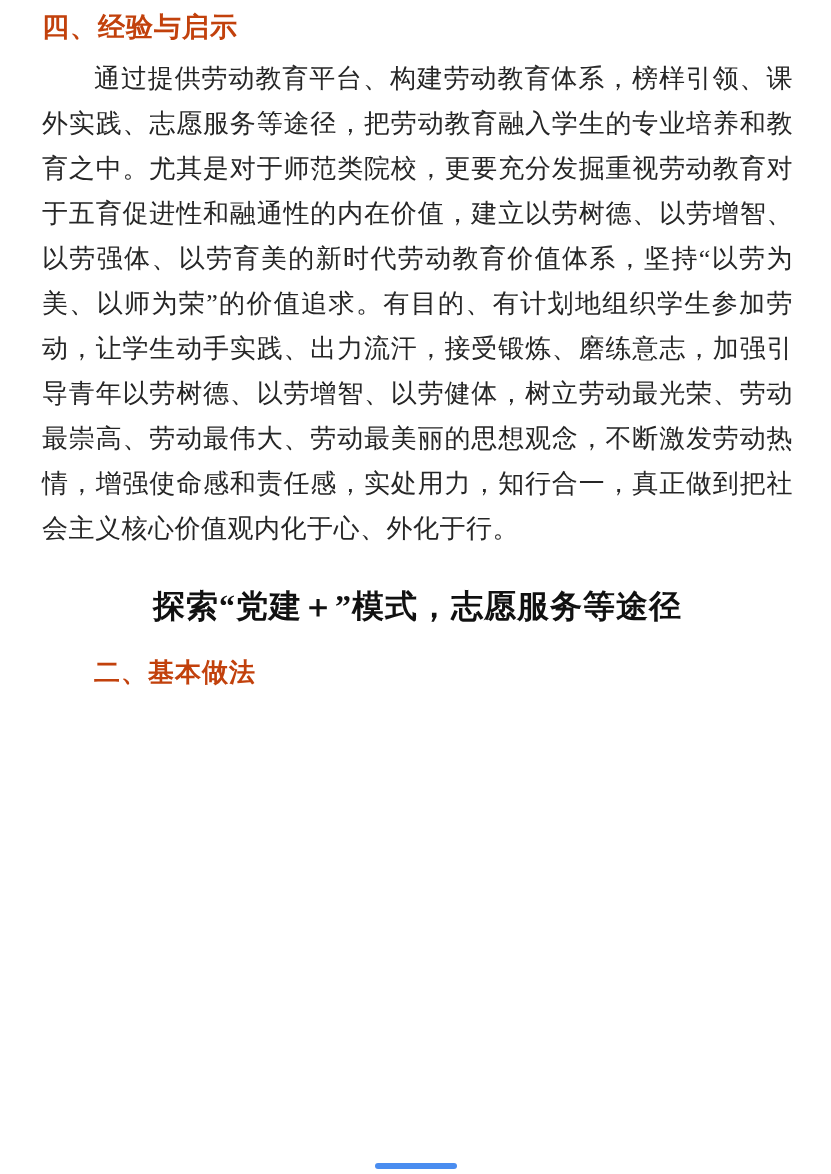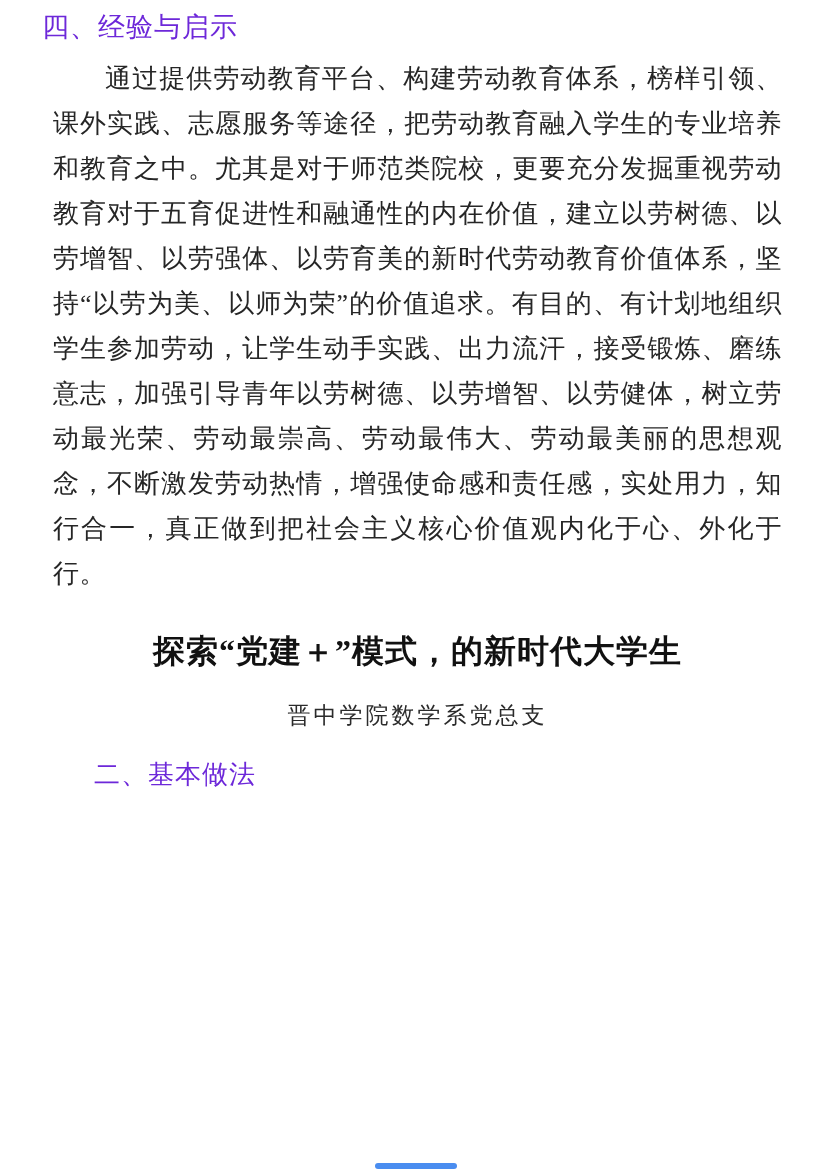--- a/index.html
+++ b/index.html
@@ -13,35 +13,35 @@
     height: 1174px;
     background: #ffffff;
     color: #262626;
     font-family: "Liberation Serif", "DejaVu Serif", serif;
     overflow: hidden;
     box-sizing: border-box;
     padding: 8px 38px 0 42px;
   }
   .heading-sans {
     font-family: "Liberation Sans", "DejaVu Sans", sans-serif;
-    font-weight: normal;
-    color: #6d28d9;
+    font-weight: bold;
+    color: #c2410c;
   }
   .sec-heading {
     font-size: 27px;
     line-height: 34px;
     margin: 2px 0 12px 0;
     letter-spacing: 1px;
   }
   .body-para {
     font-size: 26px;
     line-height: 45px;
     text-align: justify;
     text-indent: 2em;
-    margin: 11px;
+    margin: 0;
     letter-spacing: 0.5px;
   }
   .article-title {
     text-align: center;
     font-size: 32px;
     font-weight: bold;
     color: #111111;
     margin: 34px 0 0 0;
     letter-spacing: 1px;
     font-family: "Liberation Serif", "DejaVu Serif", serif;
@@ -72,23 +72,22 @@
 </style>
 </head>
 <body>
 
 <div class="page" style="background: rgb(255, 255, 255);">
 
   <div class="heading-sans sec-heading">四、经验与启示</div>
 
   <p class="body-para">通过提供劳动教育平台、构建劳动教育体系，榜样引领、课外实践、志愿服务等途径，把劳动教育融入学生的专业培养和教育之中。尤其是对于师范类院校，更要充分发掘重视劳动教育对于五育促进性和融通性的内在价值，建立以劳树德、以劳增智、以劳强体、以劳育美的新时代劳动教育价值体系，坚持“以劳为美、以师为荣”的价值追求。有目的、有计划地组织学生参加劳动，让学生动手实践、出力流汗，接受锻炼、磨练意志，加强引导青年以劳树德、以劳增智、以劳健体，树立劳动最光荣、劳动最崇高、劳动最伟大、劳动最美丽的思想观念，不断激发劳动热情，增强使命感和责任感，实处用力，知行合一，真正做到把社会主义核心价值观内化于心、外化于行。</p>
 
-  <div class="article-title">探索“党建＋”模式，的新时代大学生</div>
+  <div class="article-title">探索“党建＋”模式，志愿服务等途径</div>
 
-  <div class="byline">晋中学院数学系党总支</div>
 
 
 
   <div class="heading-sans sub-sec-heading">二、基本做法</div>
 
   <div class="scroll-indicator" style="background: rgb(74, 141, 240);"></div>
 
 </div>
 
 </body></html>

